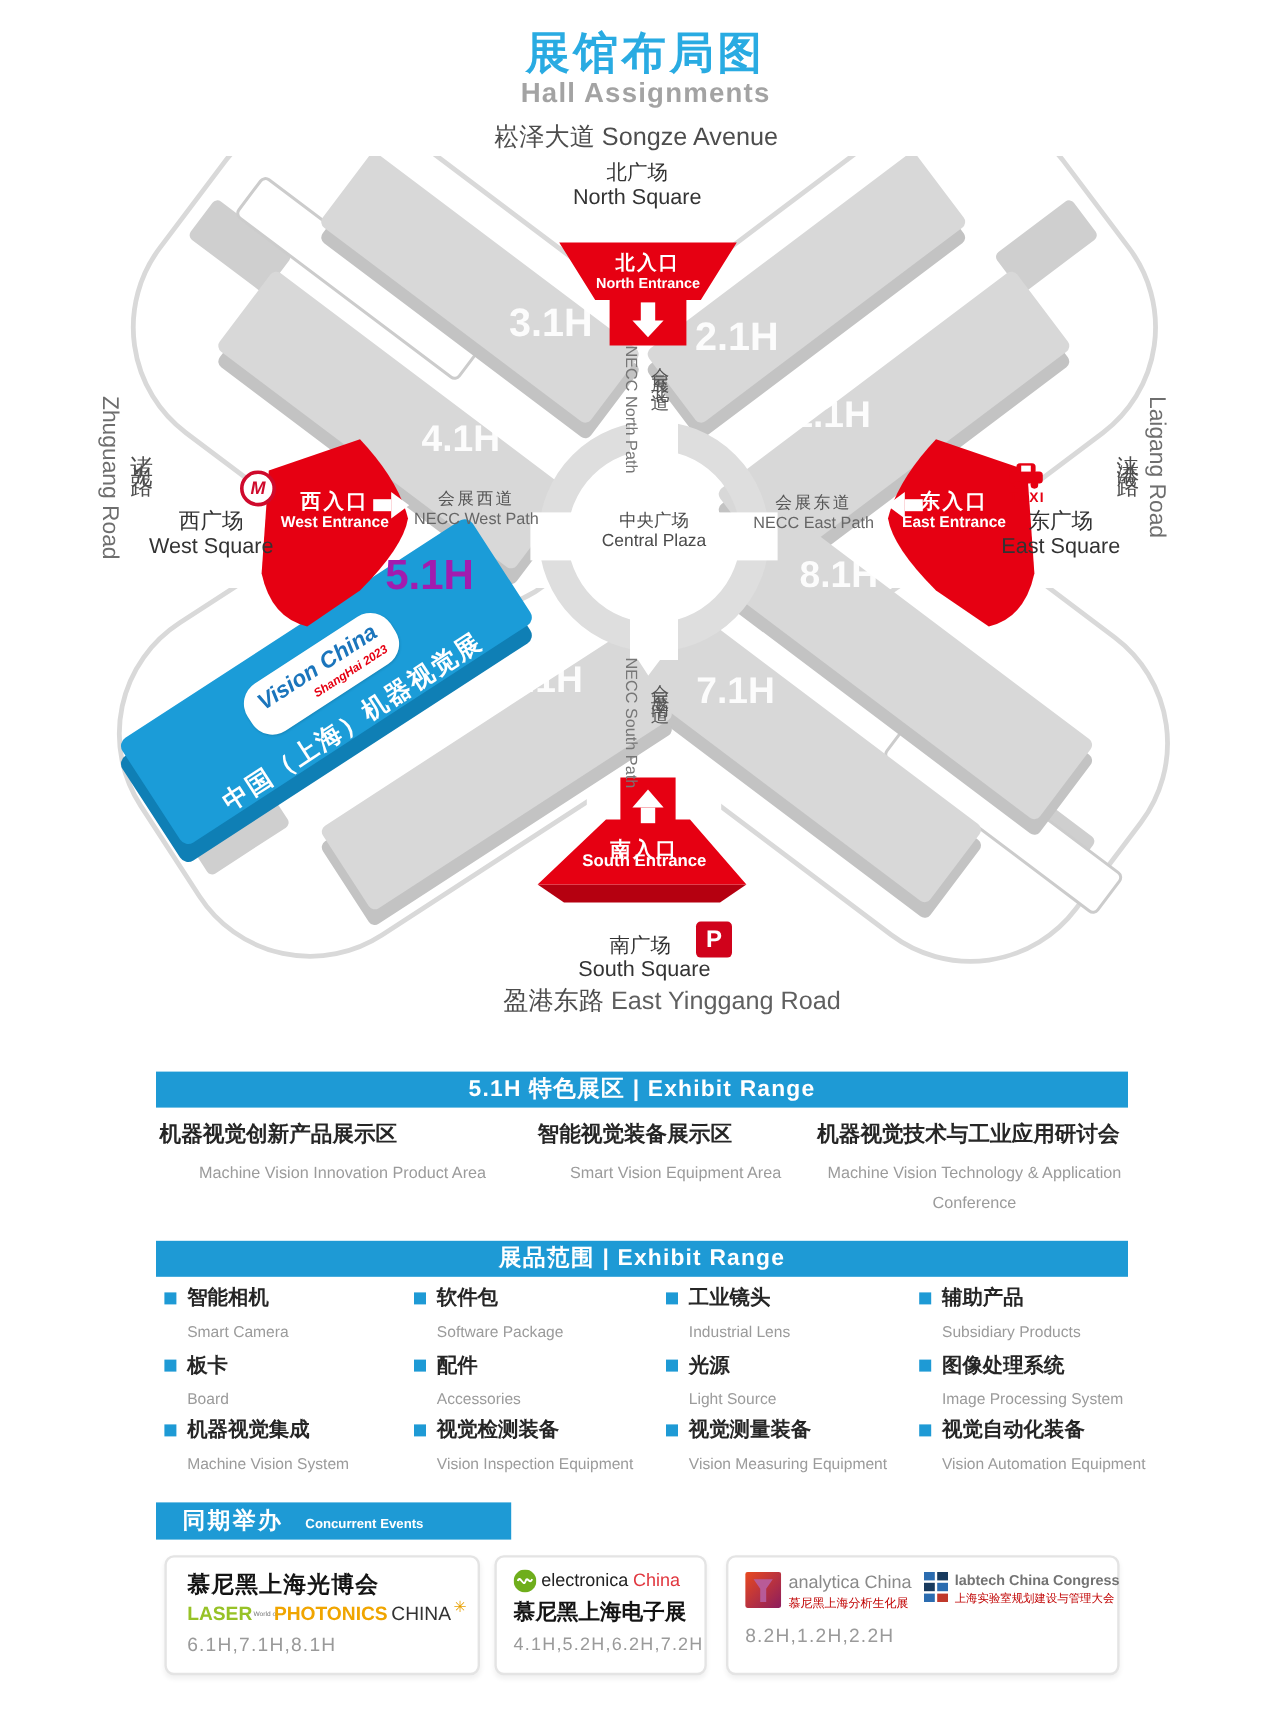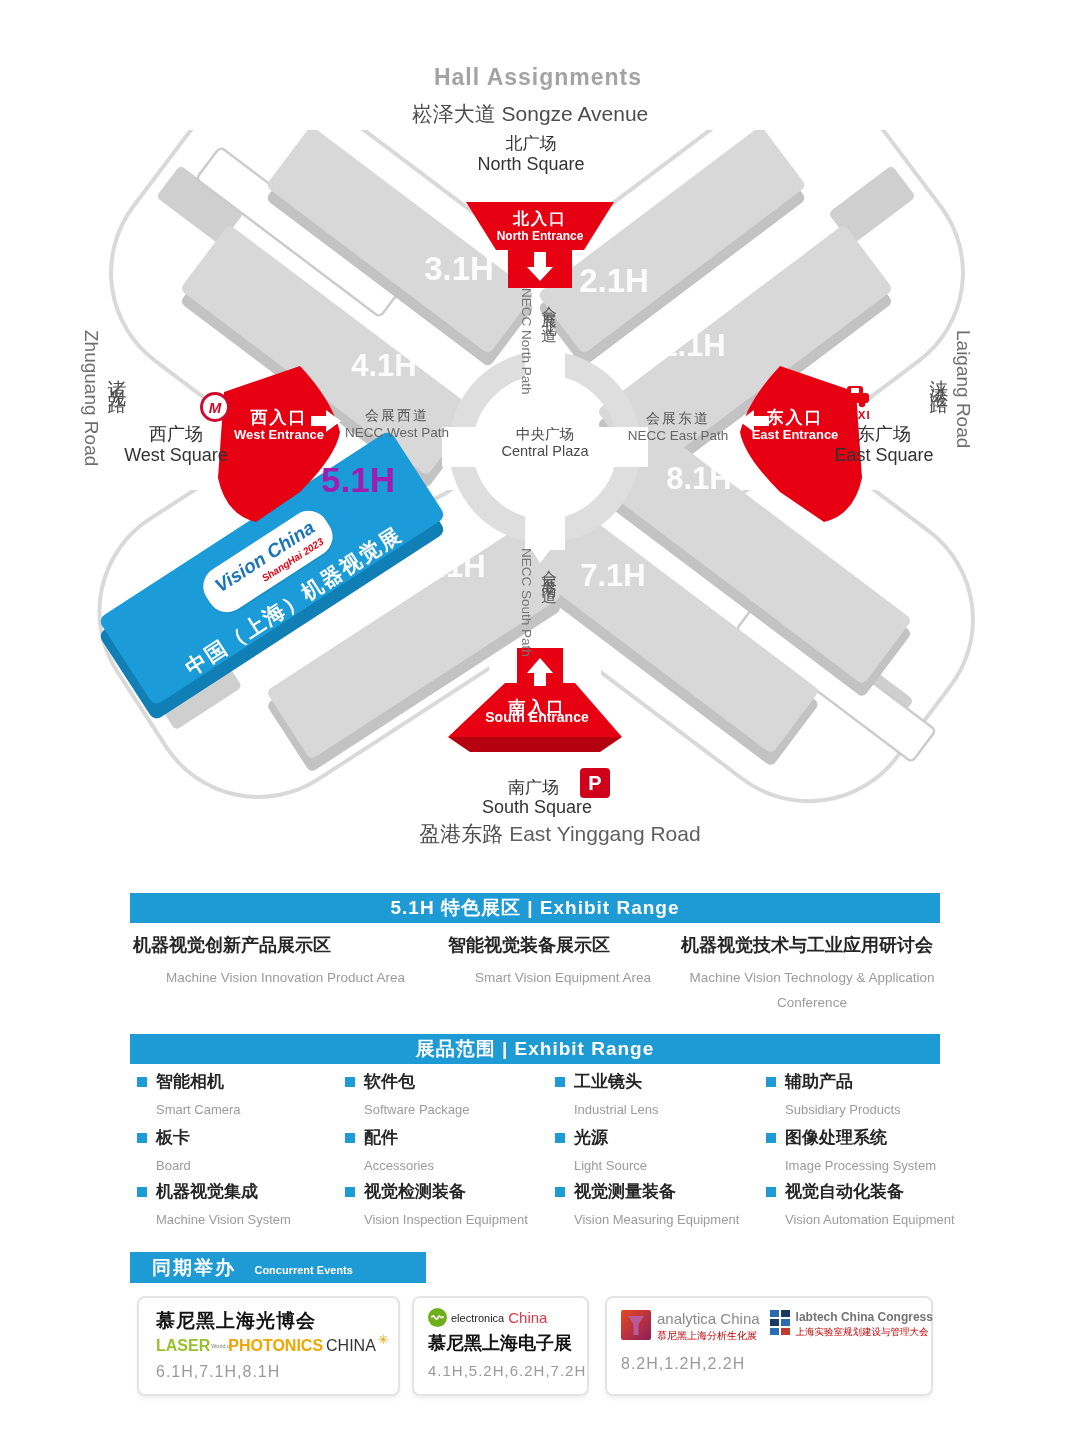--- a/index.html
+++ b/index.html
@@ -144,20 +144,21 @@
     </g>
     <g>
       <path d="M780,366 Q748,400 740,432 Q744,456 780,492 L824,522 Q854,515 862,478 L856,392 Z" fill="#e60012"></path>
       <g fill="#fff">
           <rect x="754" y="416" width="15" height="10"></rect>
           <polygon points="754,410 754,432 739,421"></polygon>
         </g>
     </g>
   </svg>
 
+  <div class="abs cx" style="left:538px;top:20px;font-size:37px;font-weight:bold;color:#29abe2;letter-spacing:3px;white-space:nowrap;">展馆布局图</div>
   <div class="abs cx" style="left:538px;top:64px;font-size:23px;font-weight:bold;color:#a3a3a3;letter-spacing:1px;white-space:nowrap;">Hall Assignments</div>
 
   <div class="abs cx" style="left:530px;top:100px;font-size:21px;color:#4d4d4d;white-space:nowrap;">
     <span>崧泽大道</span>
     <span>Songze Avenue</span>
   </div>
   <div class="abs cx ctr" style="left:531px;top:134px;font-size:17px;color:#333;line-height:20px;">
     <div>北广场</div>
     <div style="font-size:18px;">North Square</div>
   </div>
@@ -326,21 +327,21 @@
     </div>
     <div class="halls-line" style="margin-top:8px;">6.1H,7.1H,8.1H</div>
   </div>
 
   <div class="card" style="left:412px;width:177px;padding-left:14px;">
     <div style="display:flex;align-items:center;white-space:nowrap;">
       <svg width="19" height="19" viewBox="0 0 19 19" style="margin-right:4px;">
         <circle cx="9.5" cy="9.5" r="9.5" fill="#6fae1c"></circle>
         <path d="M3.5,9.5 C5.5,3.5 8,15.5 10,9.5 C11.5,5 13.5,13 15.5,8" stroke="#fff" stroke-width="1.6" fill="none"></path>
       </svg>
-      <span style="font-size:11px;color:#222;">electronica</span>
+      <span style="font-size:15px;color:#222;">electronica</span>
       <span style="font-size:15px;color:#e1373f;margin-left:4px;">China</span>
     </div>
     <div style="font-size:18px;font-weight:bold;color:#141414;margin-top:4px;white-space:nowrap;">慕尼黑上海电子展</div>
     <div class="halls-line" style="margin-top:7px;font-size:15px;">4.1H,5.2H,6.2H,7.2H</div>
   </div>
 
   <div class="card" style="left:605px;width:328px;padding:12px 10px 10px 14px;">
     <div style="display:flex;align-items:flex-start;">
       <svg width="30" height="30" viewBox="0 0 30 30" style="flex:none;">
         <defs>

